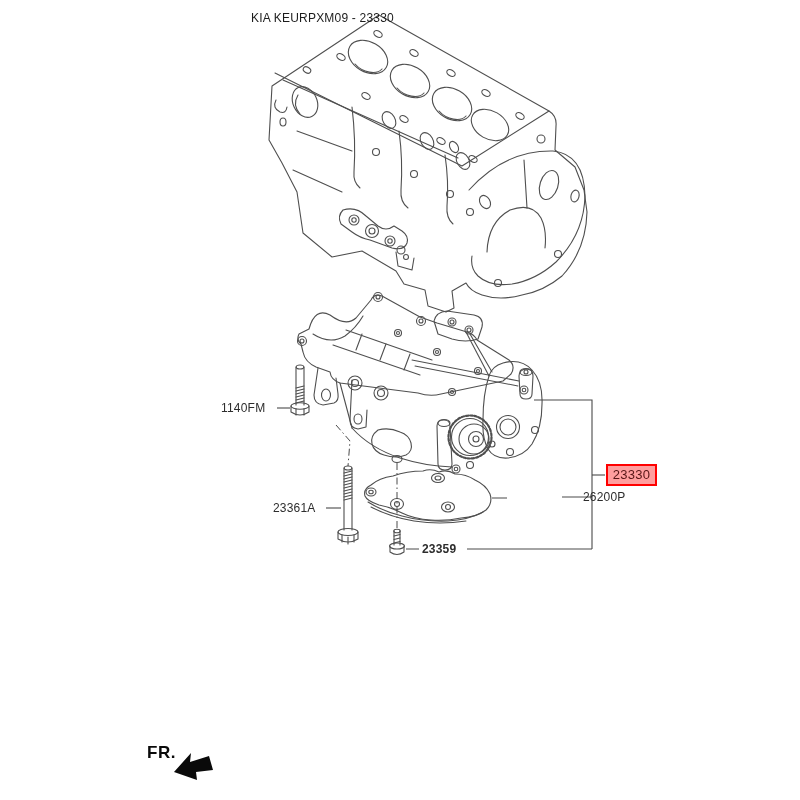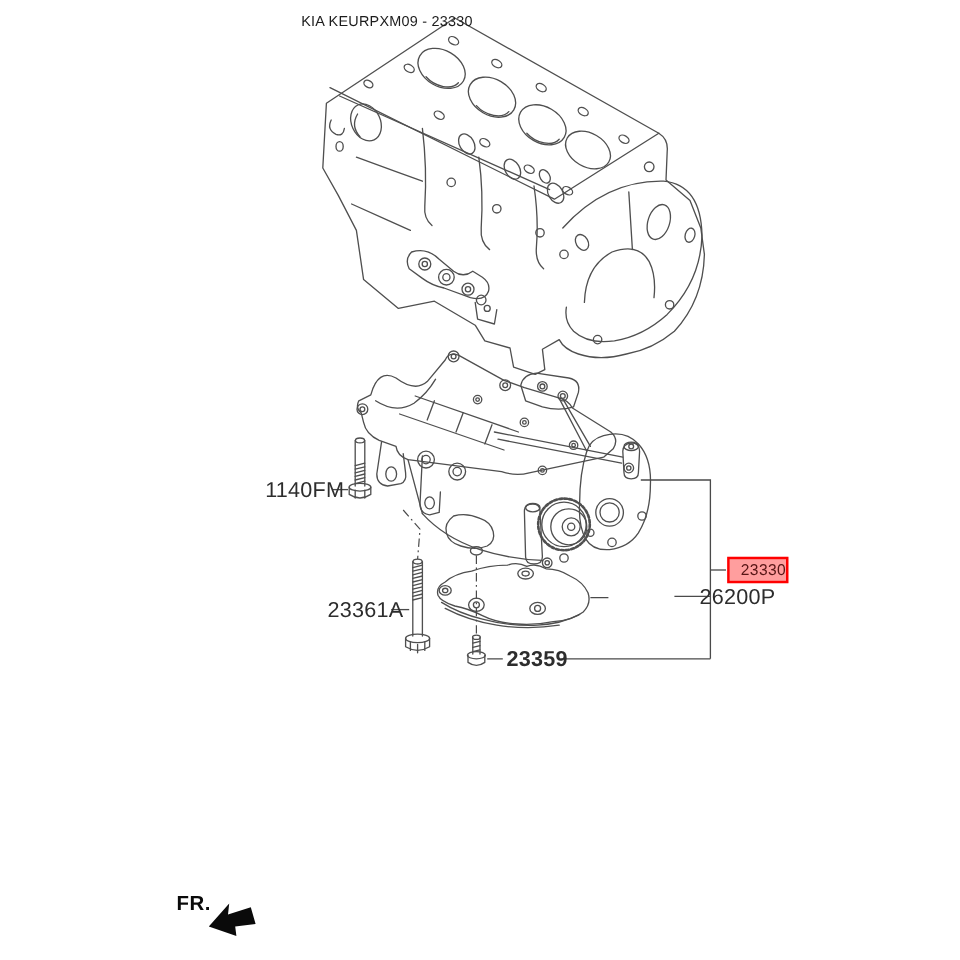--- a/index.html
+++ b/index.html
@@ -3,31 +3,31 @@
 <meta charset="utf-8">
 <style>
   html,body{margin:0;padding:0;}
   body{
     width:800px;height:800px;position:relative;background:#ffffff;
     font-family:"Liberation Sans","DejaVu Sans",sans-serif;overflow:hidden;
   }
   #stage{position:absolute;inset:0;width:800px;height:572px;}
   svg{position:absolute;left:0;top:0;}
   .lbl{
-    position:absolute;font-size:18px;line-height:14px;color:#2d2d2d;
+    position:absolute;font-size:12px;line-height:14px;color:#2d2d2d;
     white-space:nowrap;letter-spacing:0.2px;
   }
   .title{
     position:absolute;left:251px;top:11px;font-size:12px;color:#1c1c1c;
     letter-spacing:0.2px;white-space:nowrap;
   }
   .lbl-red{
     position:absolute;left:606px;top:464px;width:47px;height:18px;
     border:2px solid #ff0000;background:#ff9e9e;color:#571616;
-    font-size:13px;line-height:18px;text-align:right;letter-spacing:0.3px;
+    font-size:13px;line-height:18px;text-align:center;letter-spacing:0.3px;
     box-sizing:content-box;
   }
   .fr{
     position:absolute;left:147px;top:743px;font-size:17px;font-weight:bold;
     color:#0a0a0a;letter-spacing:0.5px;
   }
 </style>
 </head>
 <body>
 

